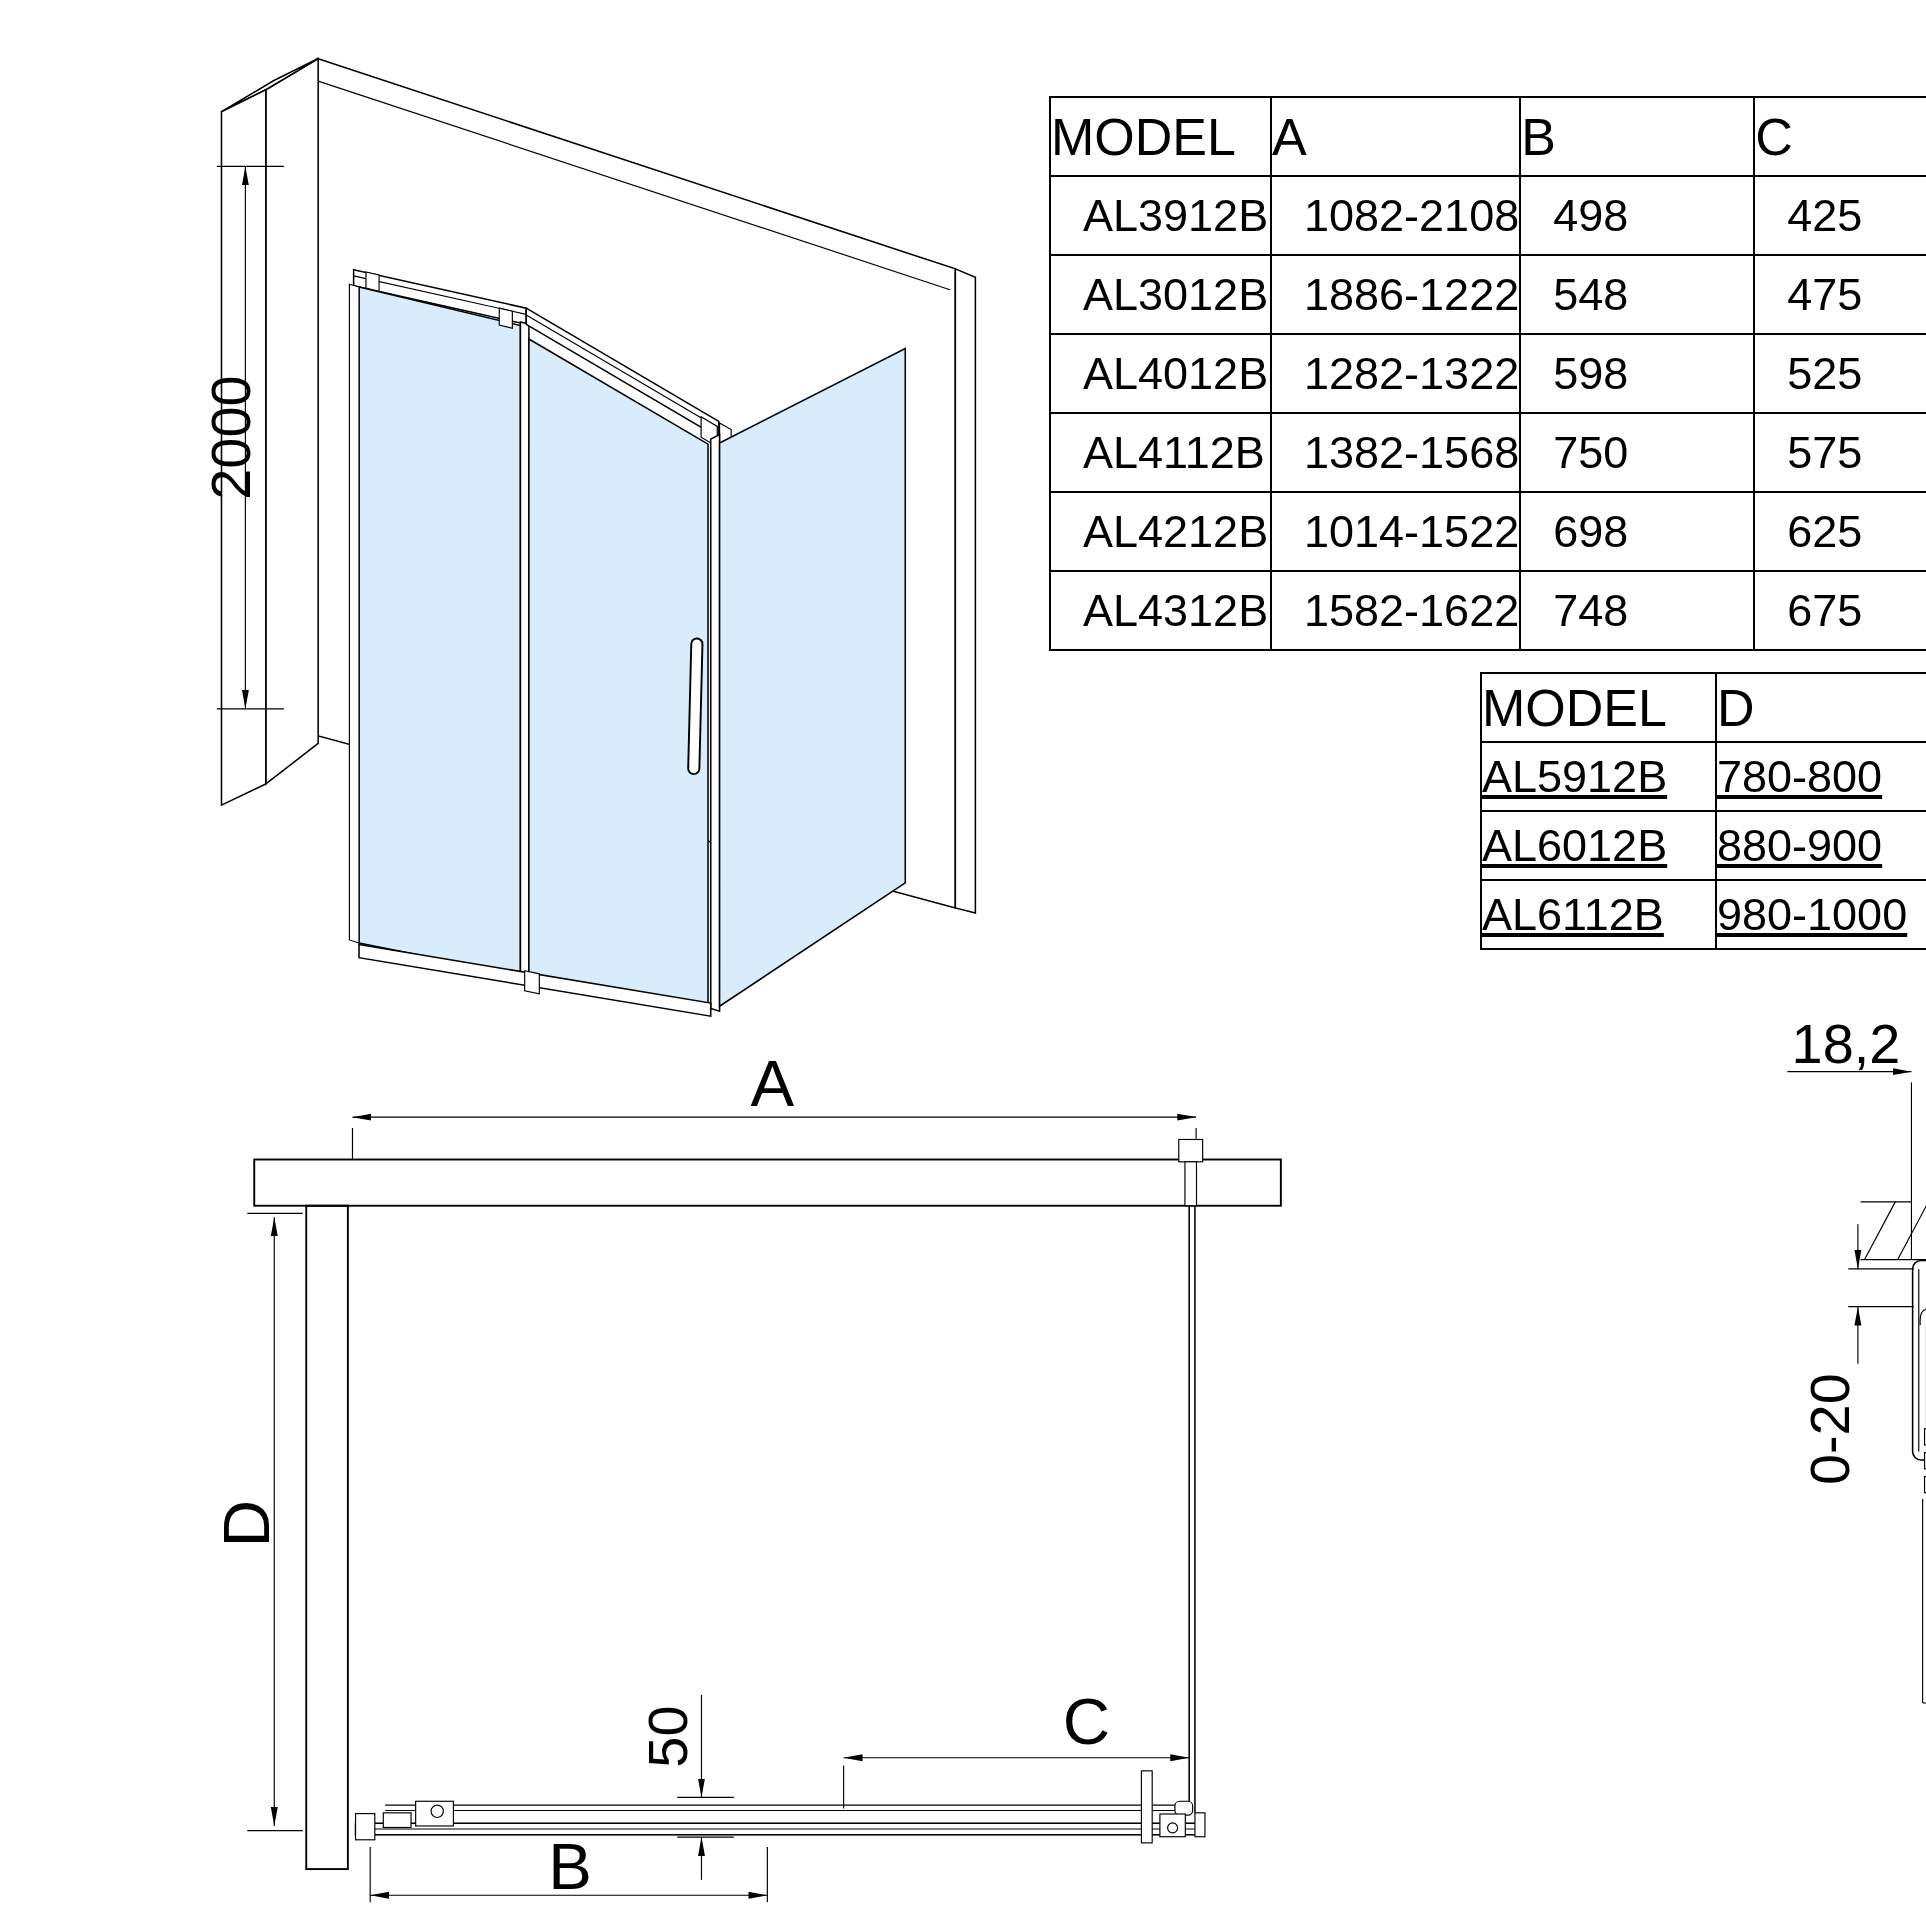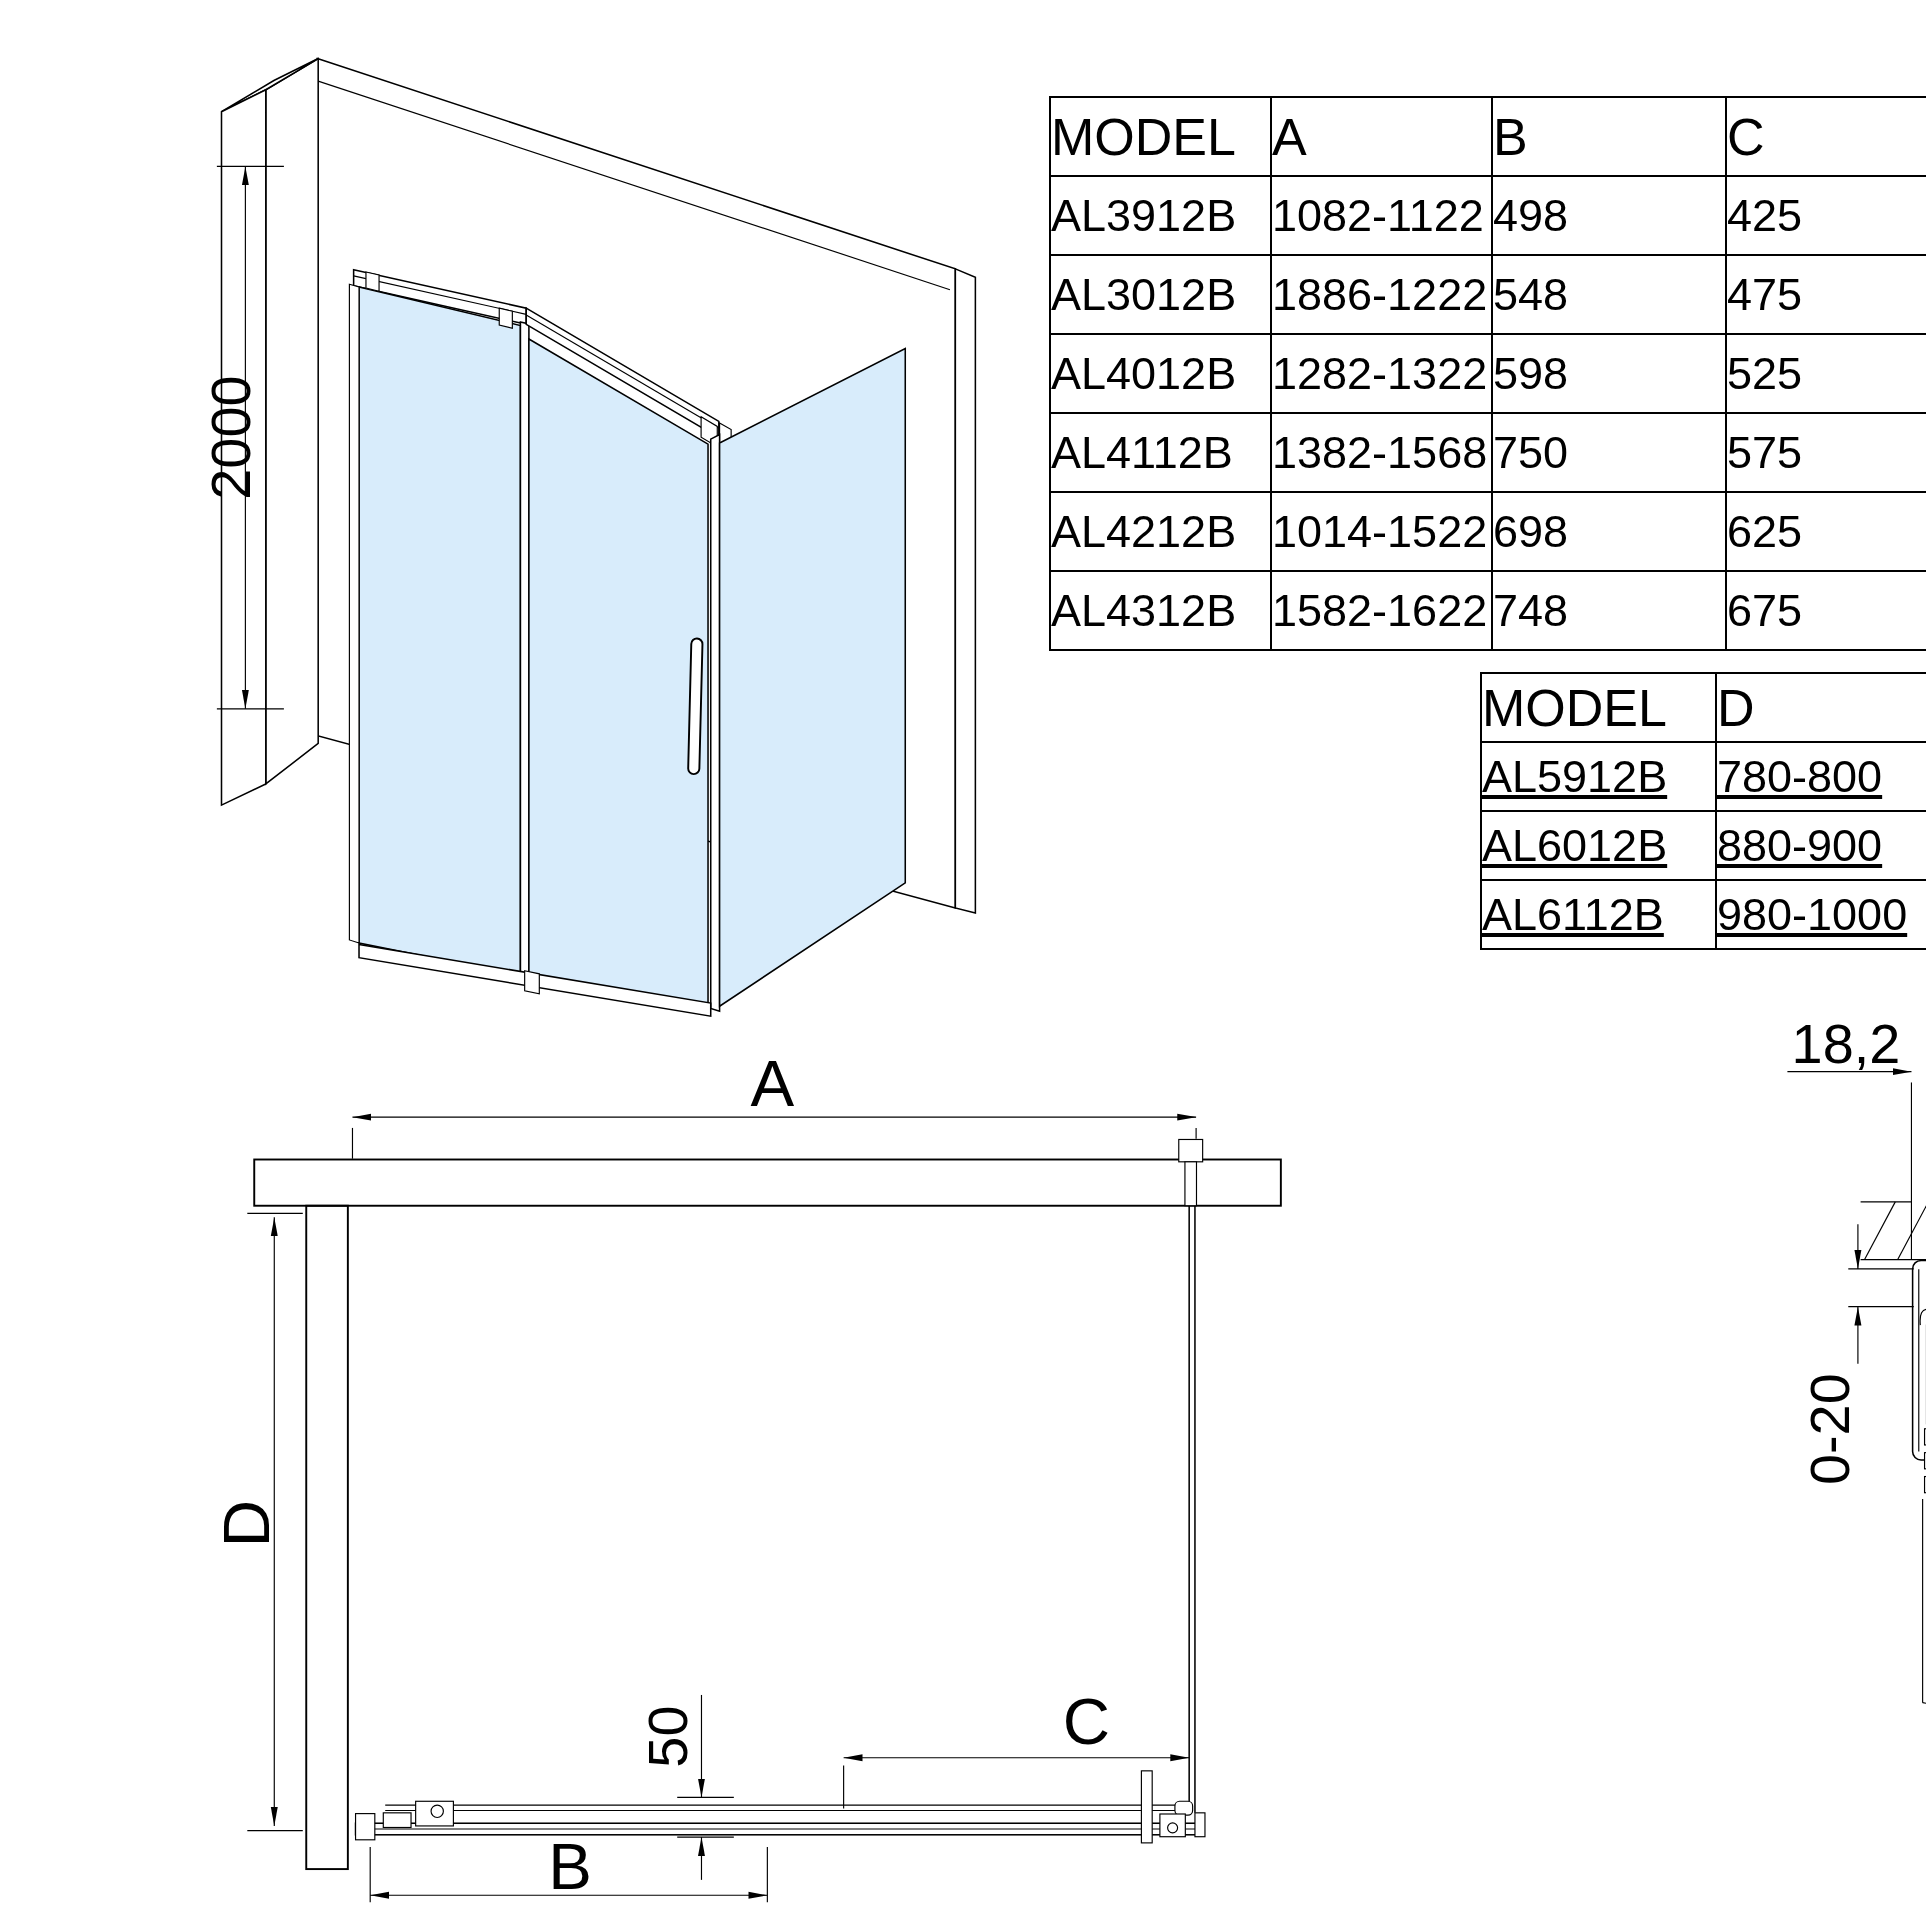--- a/index.html
+++ b/index.html
@@ -4,21 +4,21 @@
 <style>
   html,body{margin:0;padding:0;background:#fff;}
   #canvas{position:relative;width:2408px;height:2408px;background:#ffffff;overflow:hidden;
           font-family:"Liberation Sans", sans-serif;color:#000;}
   #drawing{position:absolute;left:0;top:0;}
   .tblwrap{position:absolute;}
   table.spec{border-collapse:collapse;table-layout:fixed;}
   table.spec td,table.spec th{border:2.3px solid #000;text-align:left;vertical-align:middle;
       font-weight:400;padding:0;overflow:hidden;white-space:nowrap;}
   #t1 th{height:77px;font-size:52px;}
-  #t1 td{height:77px;font-size:45px;}
+  #t1 td{height:77px;font-size:45px;padding-left:32px;}
   #t2 th{height:67px;font-size:52px;}
   #t2 td{height:67px;font-size:45px;text-decoration:underline;}
   
   .ln{fill:none;stroke:#000;stroke-width:4;}
   .ln3{fill:none;stroke:#000;stroke-width:3;}
   .ln5{fill:none;stroke:#000;stroke-width:5;}
   .wht{fill:#fff;stroke:#000;stroke-width:4;}
   .wht3{fill:#fff;stroke:#000;stroke-width:3;}
   .gls{fill:#d8ecfb;stroke:#000;stroke-width:4;}
   .gls3{fill:#d8ecfb;stroke:#000;stroke-width:3;}
@@ -396,21 +396,21 @@
         </colgroup>
     <tbody>
           <tr>
       <th>MODEL</th>
       <th>A</th>
       <th>B</th>
       <th>C</th>
     </tr>
     <tr>
       <td>AL3912B</td>
-      <td>1082-1122</td>
+      <td>1082-2108</td>
       <td>498</td>
       <td>425</td>
     </tr>
     <tr>
       <td>AL3012B</td>
       <td>1886-1222</td>
       <td>548</td>
       <td>475</td>
     </tr>
     <tr>

